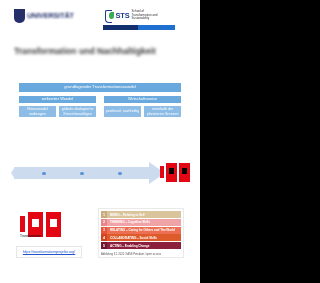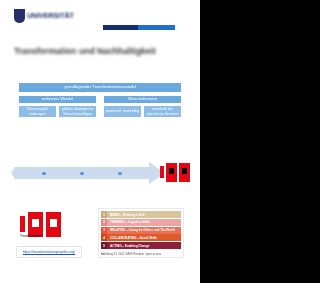--- a/index.html
+++ b/index.html
@@ -89,20 +89,25 @@
 <body>
 
 <div class="slide">
 
   <div class="header">
     <div class="logo-uni">
       <div class="logo-u"></div>
       <div class="logo-uni-txt">UNIVERSITÄT</div>
     </div>
 
+    <div class="logo-sts">
+      <div class="sts-mark"></div>
+      <div class="sts-txt">STS</div>
+      <div class="sts-sub">School of Transformation and Sustainability</div>
+    </div>
 
     <div class="bluebar"></div>
   </div>
 
   <div class="title">Transformation und Nachhaltigkeit</div>
 
   <div class="diagram">
     <div class="dbox row-top">grundlegender Transformationswandel</div>
 
     <div class="row-mid">

